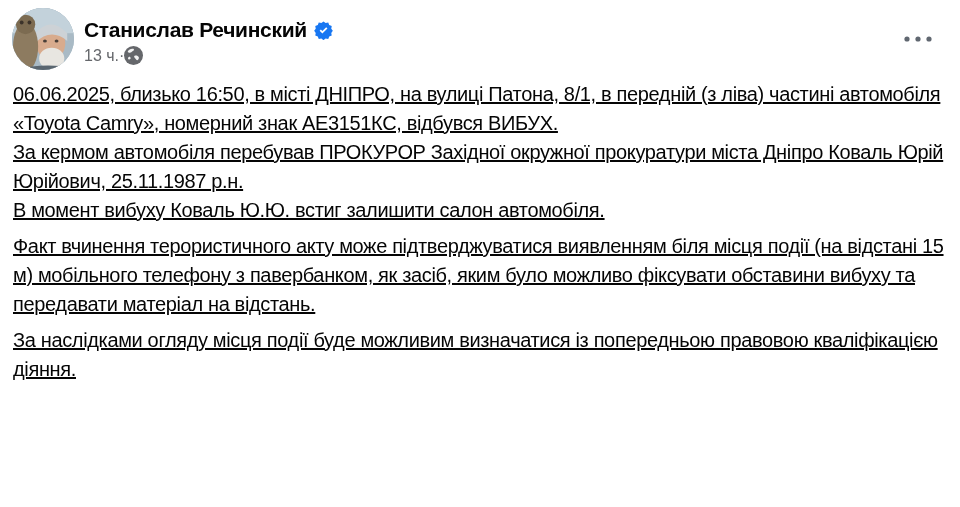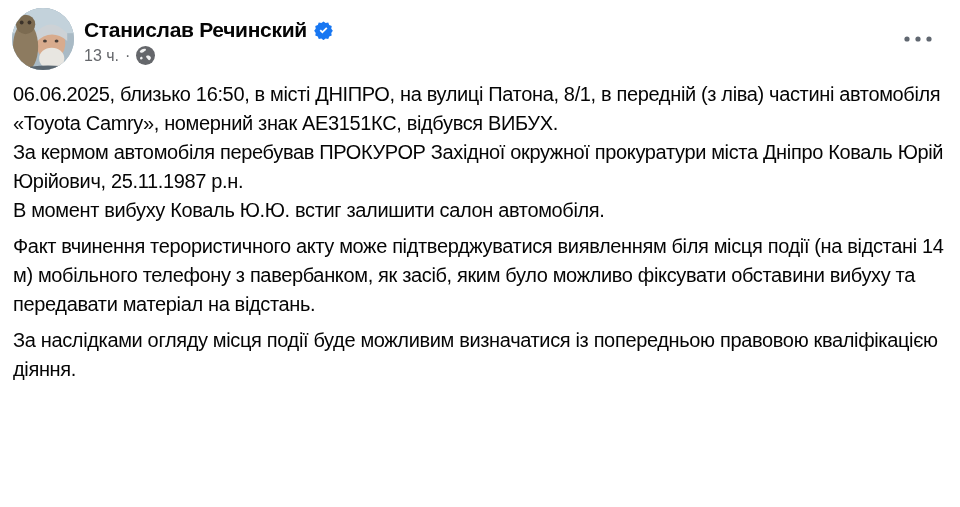--- a/index.html
+++ b/index.html
@@ -30,39 +30,39 @@
   .avatar svg{display:block;width:100%;height:100%;}
   .header-info{margin-left:10px;margin-top:9px;min-width:0;}
   .name-row{display:flex;align-items:center;gap:7px;}
   .author-name{
     font-size:21px;font-weight:700;line-height:26px;
     letter-spacing:-0.3px;color:var(--text);cursor:pointer;
     white-space:nowrap;
   }
   .verified-badge{display:flex;align-items:center;}
   .meta-row{
-    display:flex;align-items:center;gap:6px;
+    display:flex;align-items:center;
     margin-top:3px;font-size:16px;color:var(--muted);
   }
   .meta-time{cursor:pointer;}
   .meta-dot{color:var(--muted);}
   .globe-icon{display:flex;align-items:center;}
   .more-btn{
     margin-left:auto;margin-top:20px;margin-right:6px;
     padding:6px 4px;border-radius:50%;cursor:pointer;
     display:flex;align-items:center;
   }
 
   
   .post-body{
     padding:10px 13px 0 13px;
     font-size:20px;line-height:29px;letter-spacing:-0.35px;
     color:var(--text);
   }
-  .para{margin:0 0 7px 0;}
+  .para{margin:0 0 7px 0;text-decoration:underline;}
 </style>
 </head>
 <body>
 
 <div class="post">
 
   <div class="post-header">
 
     <div class="avatar">
       <svg viewBox="0 0 64 64">
@@ -110,17 +110,17 @@
         <circle cx="5" cy="5" r="2.6" fill="#606770"></circle>
         <circle cx="16" cy="5" r="2.6" fill="#606770"></circle>
         <circle cx="27" cy="5" r="2.6" fill="#606770"></circle>
       </svg>
     </div>
 
   </div>
 
   <div class="post-body">
       <div class="para">06.06.2025, близько 16:50, в місті ДНІПРО, на вулиці Патона, 8/1, в передній (з ліва) частині автомобіля «Toyota Camry», номерний знак АЕ3151КС, відбувся ВИБУХ.<br>За кермом автомобіля перебував ПРОКУРОР Західної окружної прокуратури міста Дніпро Коваль Юрій Юрійович, 25.11.1987 р.н.<br>В момент вибуху Коваль Ю.Ю. встиг залишити салон автомобіля.</div>
-      <div class="para">Факт вчинення терористичного акту може підтверджуватися виявленням біля місця події (на відстані 14 м) мобільного телефону з павербанком, як засіб, яким було можливо фіксувати обставини вибуху та передавати матеріал на відстань.</div>
+      <div class="para">Факт вчинення терористичного акту може підтверджуватися виявленням біля місця події (на відстані 15 м) мобільного телефону з павербанком, як засіб, яким було можливо фіксувати обставини вибуху та передавати матеріал на відстань.</div>
       <div class="para">За наслідками огляду місця події буде можливим визначатися із попередньою правовою кваліфікацією діяння.</div>
     </div>
 
 </div>
 
 </body></html>

